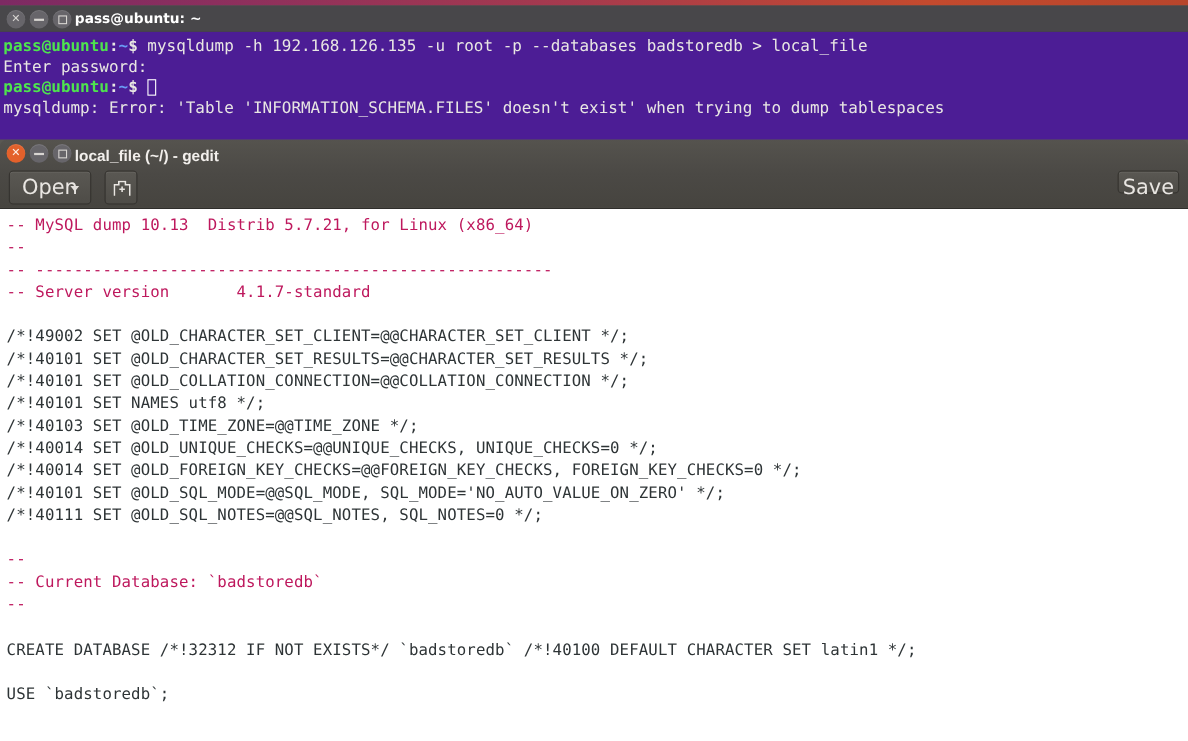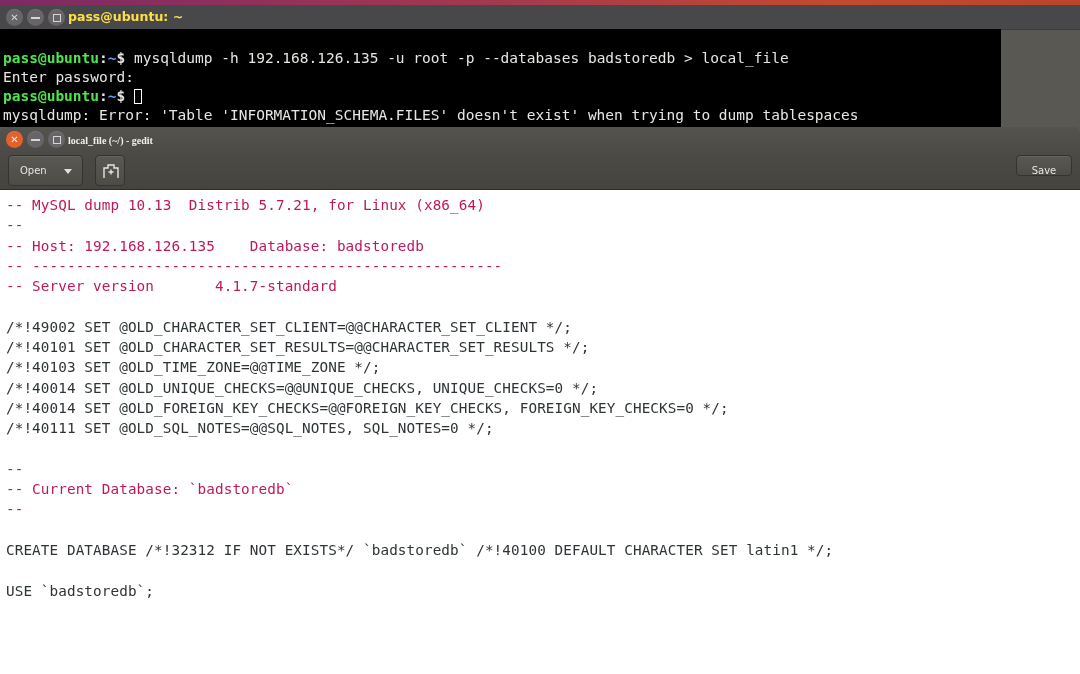--- a/index.html
+++ b/index.html
@@ -77,32 +77,32 @@
     position: absolute;
     left: 4px; top: 8px;
     width: 9px; height: 1.5px;
     background: #d8d5d2;
   }
   #terminal-title {
     position: absolute;
     left: 68px; top: 0;
     height: 36px;
     line-height: 24px;
-    color: #fde047;
+    color: #ffffff;
     font-family: "DejaVu Sans", sans-serif;
     font-size: 12.5px;
     font-weight: bold;
   }
   #terminal-body {
     position: absolute;
     left: 0; top: 29px;
-    width: 1001px;
+    width: 1080px;
     height: 98px;
-    background: #000000;
-    padding: 20px 0 0 3px;
+    background: #4c1d95;
+    padding: 4px 0 0 3px;
     box-sizing: border-box;
   }
   .tline {
     height: 19px;
     line-height: 19px;
     font-size: 14.5px;
     white-space: pre;
     color: #e8e6e3;
     letter-spacing: 0px;
   }
@@ -141,37 +141,37 @@
   #gedit-titlerow {
     position: absolute;
     left: 0; top: 0;
     width: 100%; height: 28px;
   }
   #gedit-title {
     position: absolute;
     left: 68px; top: 0;
     height: 28px; line-height: 28px;
     color: #f2efec;
-    font-family: Liberation Serif, serif;
-    font-size: 10px;
+    font-family: Liberation Sans, sans-serif;
+    font-size: 14px;
     font-weight: bold;
   }
   #gedit-toolrow {
     position: absolute;
     left: 0; top: 28px;
     width: 100%; height: 35px;
   }
   .tbtn {
     position: absolute;
     background: linear-gradient(to bottom, #5a5853 0%, #4e4c47 100%);
     border: 1px solid #35332f;
     border-radius: 4px;
     color: #e9e6e2;
     font-family: "DejaVu Sans", sans-serif;
-    font-size: 10px;
+    font-size: 19px;
     box-shadow: inset 0 1px 0 rgba(255,255,255,0.07);
     box-sizing: border-box;
     cursor: default;
   }
   #open-button {
     left: 8px; top: 0px;
     width: 75px; height: 31px;
     line-height: 29px;
     padding-left: 11px;
   }
@@ -293,29 +293,31 @@
         <span>Save</span>
       </div>
 
     </div>
   </div>
 
   <div id="gedit-doc">
 
     <div class="dline comment"><span>-- MySQL dump 10.13  Distrib 5.7.21, for Linux (x86_64)</span></div>
     <div class="dline comment"><span>--</span></div>
-    <div class="dline comment"><span>-- Host: 192.168.126.135    Database: badstoredb</span></div>
     <div class="dline comment"><span>-- ------------------------------------------------------</span></div>
     <div class="dline comment"><span>-- Server version       4.1.7-standard</span></div>
     <div class="dline"><span></span></div>
     <div class="dline"><span>/*!49002 SET @OLD_CHARACTER_SET_CLIENT=@@CHARACTER_SET_CLIENT */;</span></div>
     <div class="dline"><span>/*!40101 SET @OLD_CHARACTER_SET_RESULTS=@@CHARACTER_SET_RESULTS */;</span></div>
+    <div class="dline"><span>/*!40101 SET @OLD_COLLATION_CONNECTION=@@COLLATION_CONNECTION */;</span></div>
+    <div class="dline"><span>/*!40101 SET NAMES utf8 */;</span></div>
     <div class="dline"><span>/*!40103 SET @OLD_TIME_ZONE=@@TIME_ZONE */;</span></div>
     <div class="dline"><span>/*!40014 SET @OLD_UNIQUE_CHECKS=@@UNIQUE_CHECKS, UNIQUE_CHECKS=0 */;</span></div>
     <div class="dline"><span>/*!40014 SET @OLD_FOREIGN_KEY_CHECKS=@@FOREIGN_KEY_CHECKS, FOREIGN_KEY_CHECKS=0 */;</span></div>
+    <div class="dline"><span>/*!40101 SET @OLD_SQL_MODE=@@SQL_MODE, SQL_MODE='NO_AUTO_VALUE_ON_ZERO' */;</span></div>
     <div class="dline"><span>/*!40111 SET @OLD_SQL_NOTES=@@SQL_NOTES, SQL_NOTES=0 */;</span></div>
     <div class="dline"><span></span></div>
     <div class="dline comment"><span>--</span></div>
     <div class="dline comment"><span>-- Current Database: `badstoredb`</span></div>
     <div class="dline comment"><span>--</span></div>
     <div class="dline"><span></span></div>
     <div class="dline"><span>CREATE DATABASE /*!32312 IF NOT EXISTS*/ `badstoredb` /*!40100 DEFAULT CHARACTER SET latin1 */;</span></div>
     <div class="dline"><span></span></div>
     <div class="dline"><span>USE `badstoredb`;</span></div>
 

